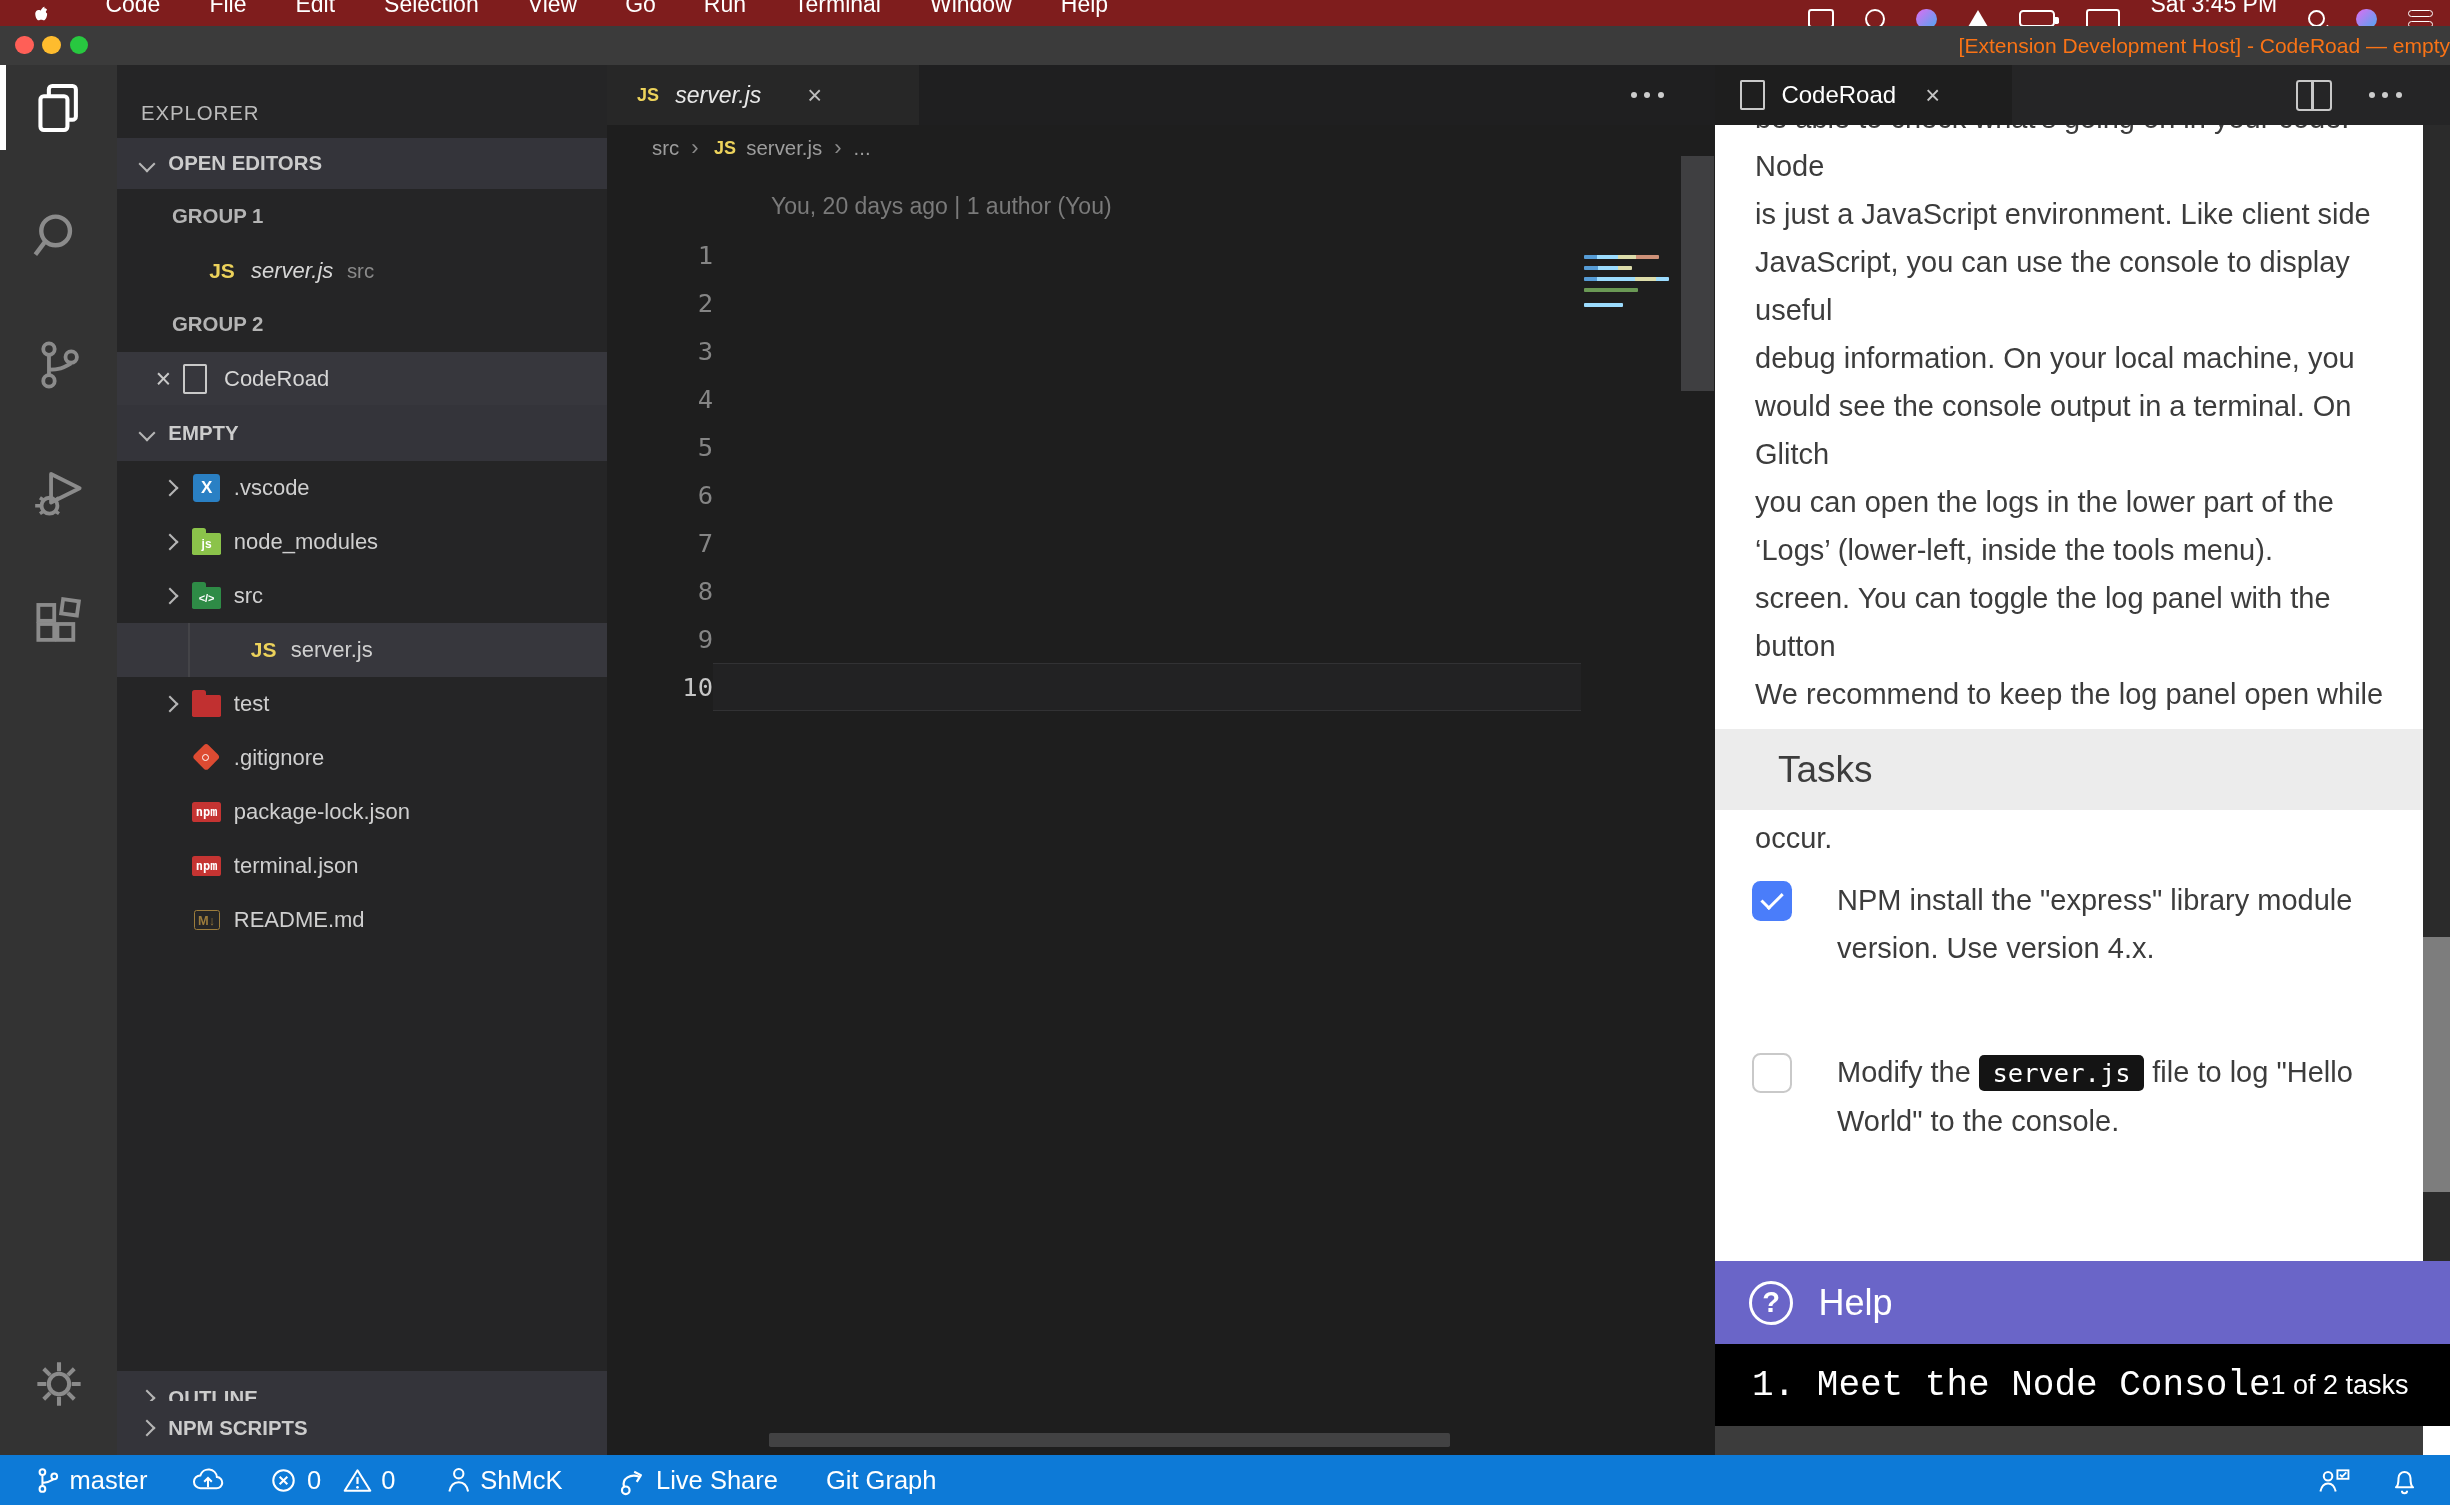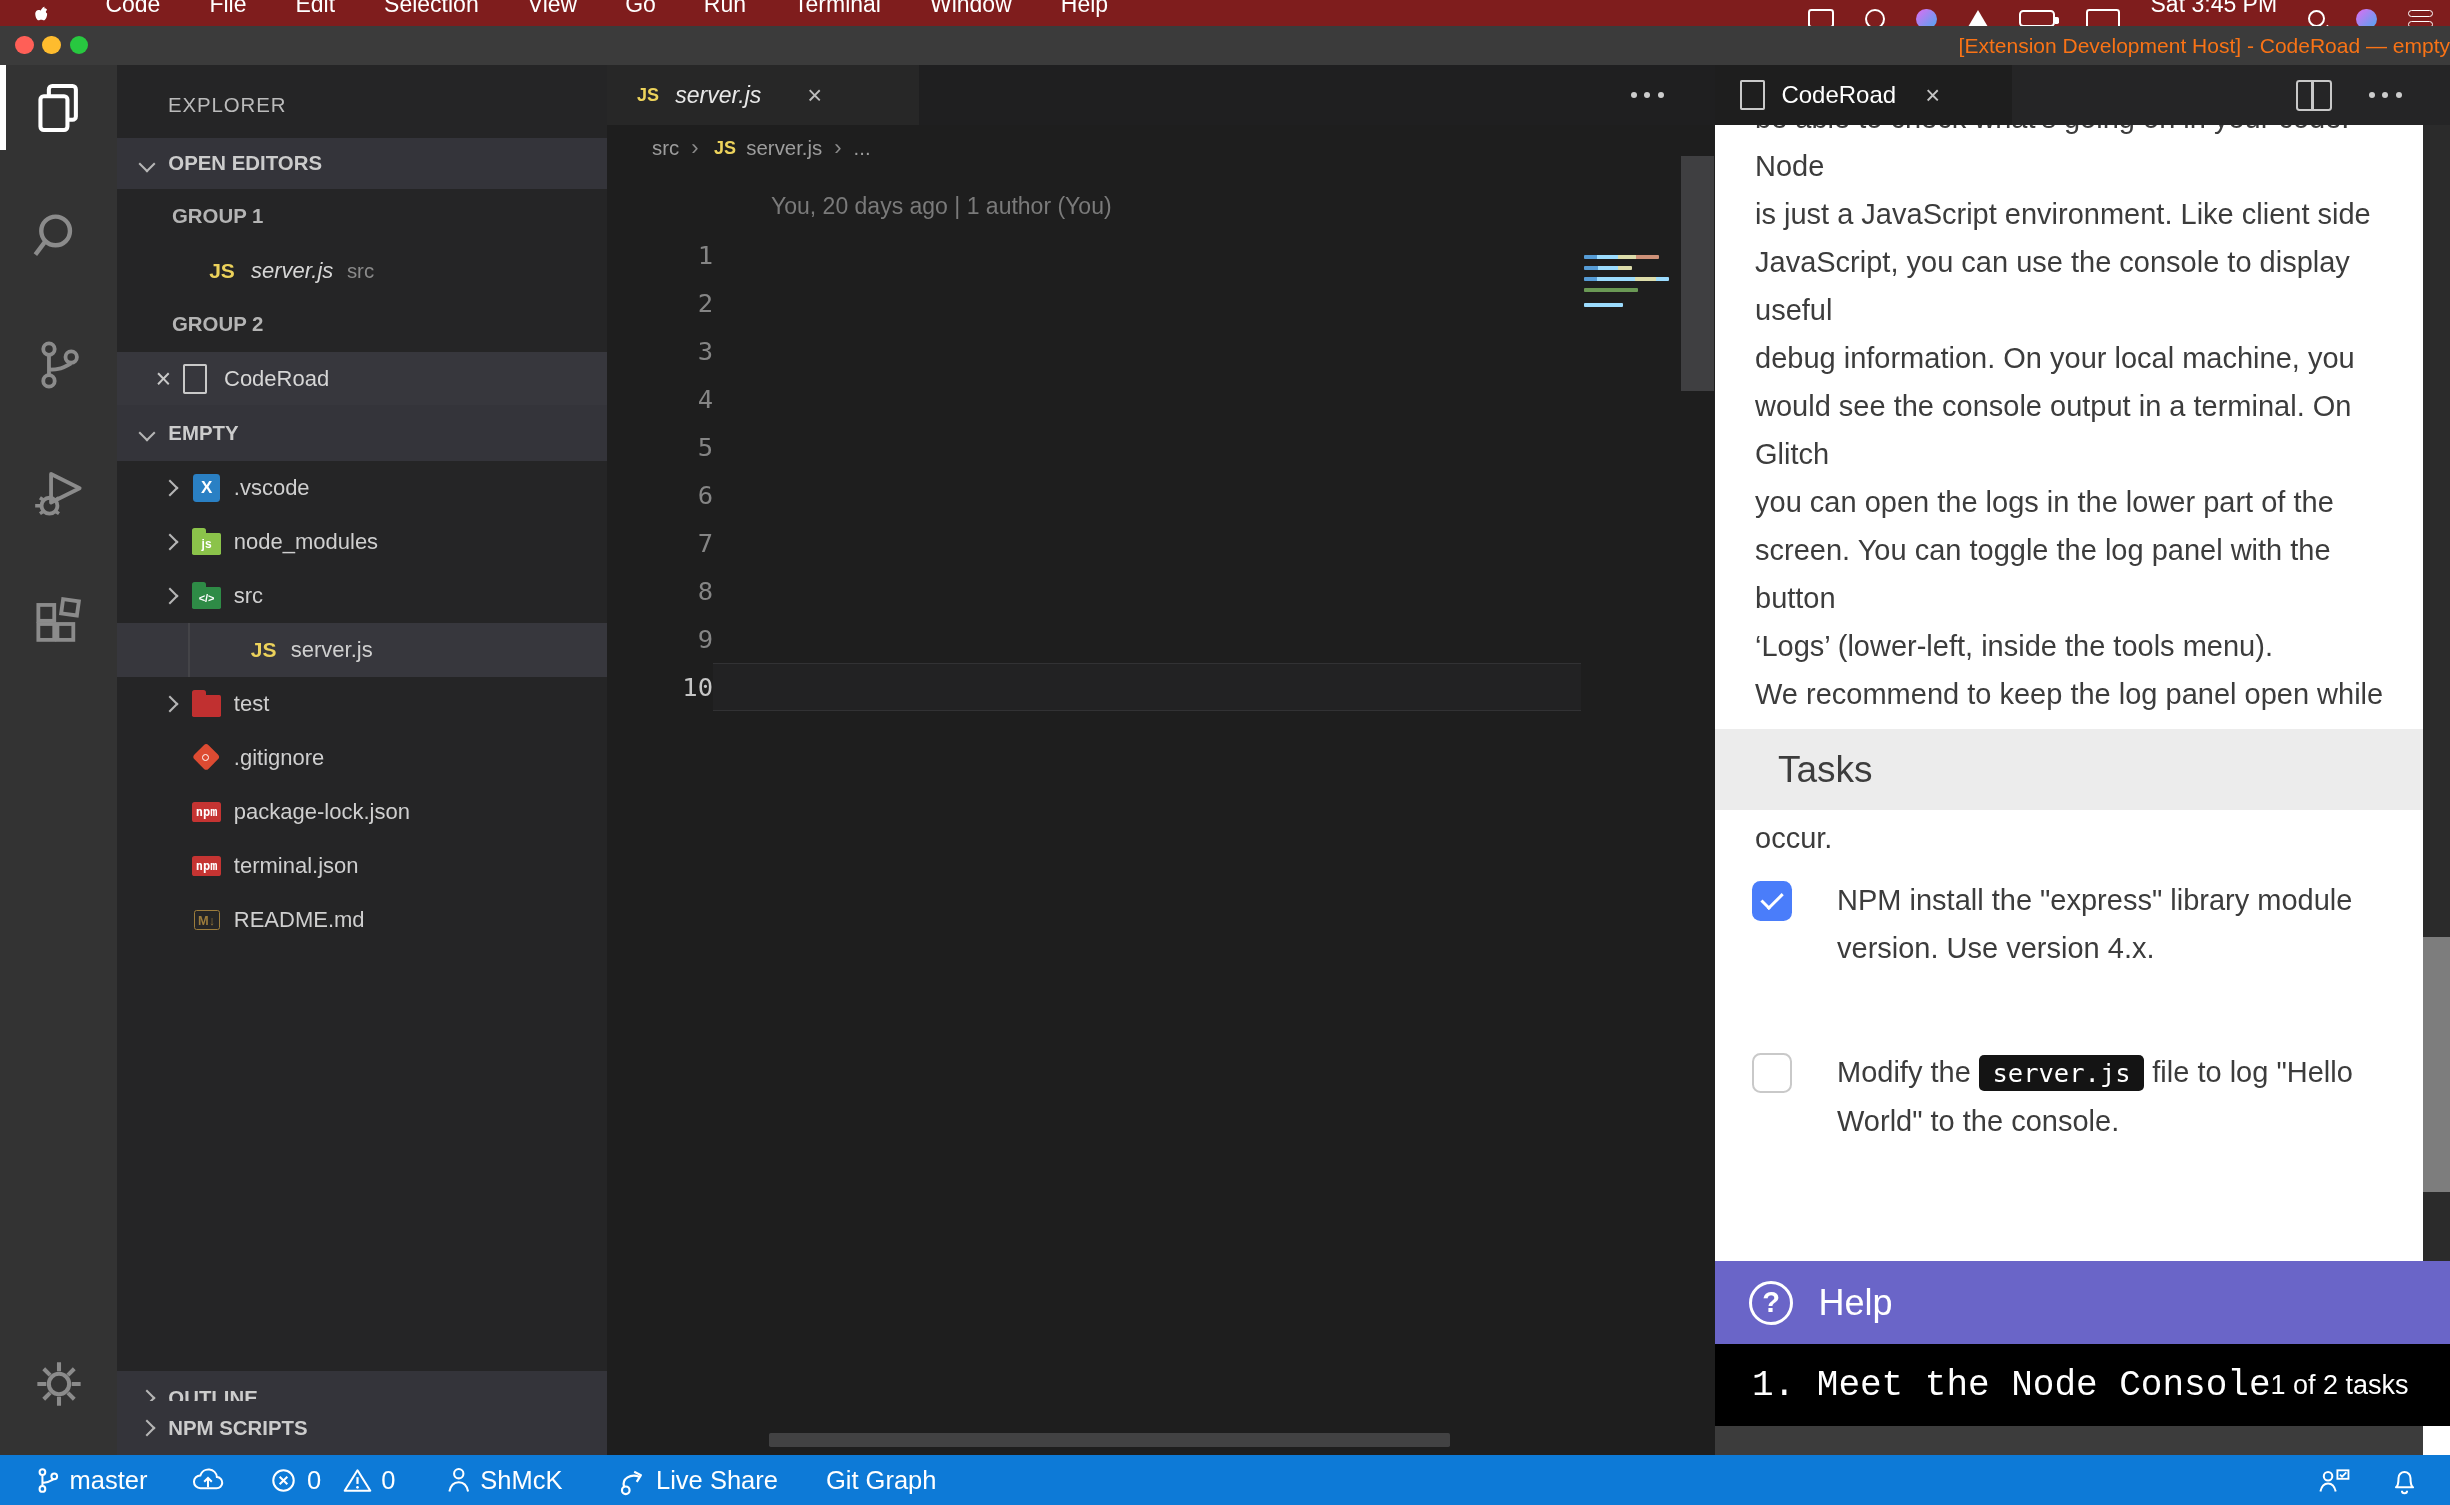--- a/index.html
+++ b/index.html
@@ -37,21 +37,21 @@
   .win-title { position:absolute; left:0; top:0; width:100%; height:39px; text-align:right; line-height:39px; color:#f97316; font-size:21px; }
 
   
   .activitybar { position:absolute; left:0; top:65px; width:117px; height:1390px; background:#333333; }
   .act-item { position:absolute; left:0; width:117px; height:85px; display:flex; align-items:center; justify-content:center; }
   .act-item.active::before { content:""; position:absolute; left:0; top:0; width:6px; height:100%; background:#ffffff; }
   .act-item svg { display:block; }
 
   
   .sidebar { position:absolute; left:117px; top:65px; width:490px; height:1390px; background:#252526; overflow:hidden; }
-  .sb-title { position:absolute; left:0; top:4px; width:100%; height:57px; line-height:73px; padding-left:51px; color:#bbbbbb; font-size:20.4px; letter-spacing:0.9px; }
+  .sb-title { position:absolute; left:0; top:12px; width:100%; height:57px; line-height:73px; padding-left:24px; color:#bbbbbb; font-size:20.4px; letter-spacing:0.9px; }
   .sb-band { position:absolute; left:0; width:100%; height:54px; background:#34343a; display:flex; align-items:center; font-weight:700; color:#cccccc; font-size:20.4px; }
   .band-oe { top:73px; height:51px; }
   .band-empty { top:340px; height:56px; }
   .band-outline { top:1282px; height:54px;margin-top:24px; }
   .band-npm { top:1336px; height:54px; }
   .chev { width:12px; height:12px; border-right:2.6px solid #b6b6b6; border-bottom:2.6px solid #b6b6b6; flex:none; }
   .chev.right { transform:rotate(-45deg); }
   .chev.down { transform:rotate(45deg); }
   .sb-band .chev { margin-left:24px; margin-right:15.3px; }
   .sb-group { position:absolute; left:55px; width:340px; height:54px; line-height:54px; font-weight:700; color:#b4b4b4; font-size:20.4px; }
@@ -480,22 +480,22 @@
 
     <div class="webview">
       <div class="instr">
 
       <div>be able to check what’s going on in your code. Node</div>
           <div>is just a JavaScript environment. Like client side</div>
           <div>JavaScript, you can use the console to display useful</div>
           <div>debug information. On your local machine, you</div>
           <div>would see the console output in a terminal. On Glitch</div>
           <div>you can open the logs in the lower part of the</div>
+          <div>‘Logs’ (lower-left, inside the tools menu).</div>
           <div>screen. You can toggle the log panel with the button</div>
-          <div>‘Logs’ (lower-left, inside the tools menu).</div>
           <div>We recommend to keep the log panel open while</div>
           <div>working at these challenges. By reading the logs,</div>
           <div>you can be aware of the nature of errors that may</div>
           <div>occur.</div>
         </div>
 
       <div class="tasks-band">
         <span class="h">Tasks</span>
       </div>
 

